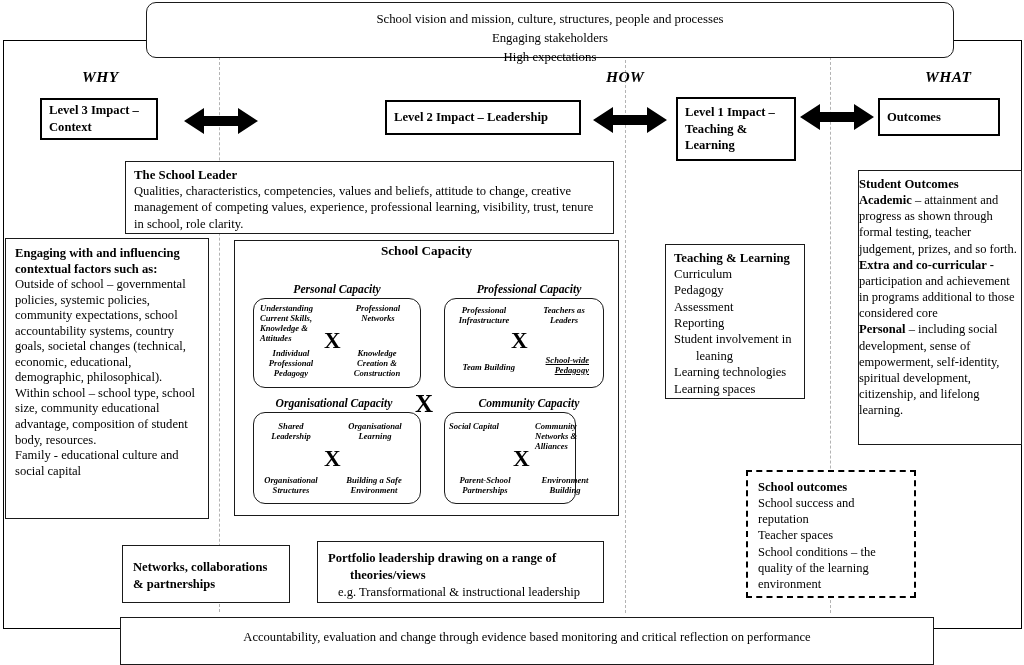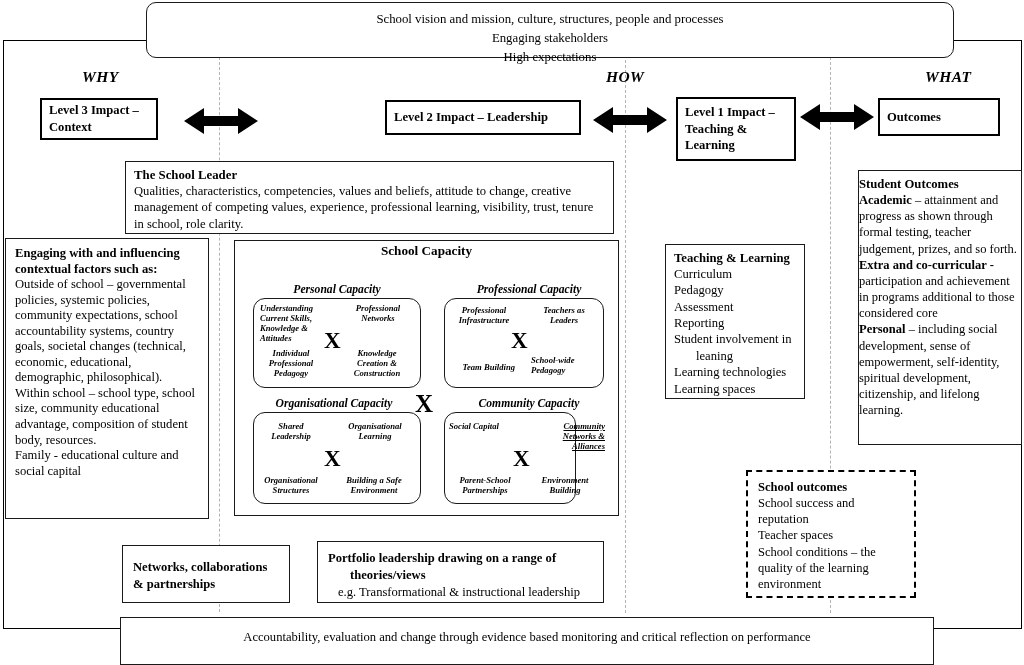--- a/index.html
+++ b/index.html
@@ -199,39 +199,39 @@
       <div class="qlabel" style="left:6px; top:50px; width:62px; text-align:center;">Individual Professional Pedagogy</div>
       <div class="qlabel" style="left:88px; top:50px; width:70px; text-align:center;">Knowledge Creation &amp; Construction</div>
       <div class="bigx" style="left:70px; top:28px;">X</div>
     </div>
 
     <div class="abs sub-cap-title" style="left:205px; top:42px; width:178px;">Professional Capacity</div>
     <div class="rbox" style="left:209px; top:57px; width:160px; height:90px;">
       <div class="qlabel" style="left:6px; top:7px; width:66px; text-align:center;">Professional Infrastructure</div>
       <div class="qlabel" style="left:88px; top:7px; width:62px; text-align:center;">Teachers as Leaders</div>
       <div class="qlabel" style="left:4px; top:64px; width:66px; text-align:right;">Team Building</div>
-      <div class="qlabel" style="left:86px; top:57px; width:66px; text-align:left;">School-wide Pedagogy</div>
+      <div class="qlabel" style="left:78px; top:57px; width:66px; text-align:right;text-decoration:underline;">School-wide Pedagogy</div>
       <div class="bigx" style="left:66px; top:28px;">X</div>
     </div>
 
     <div class="abs bigx mid" style="left:180px; top:148px;">X</div>
 
     <div class="abs sub-cap-title" style="left:10px; top:156px; width:178px;">Organisational Capacity</div>
     <div class="rbox" style="left:18px; top:171px; width:168px; height:92px;">
       <div class="qlabel" style="left:6px; top:9px; width:62px; text-align:center;">Shared Leadership</div>
       <div class="qlabel" style="left:86px; top:9px; width:70px; text-align:center;">Organisational Learning</div>
       <div class="qlabel" style="left:4px; top:63px; width:66px; text-align:center;">Organisational Structures</div>
       <div class="qlabel" style="left:86px; top:63px; width:68px; text-align:center;">Building a Safe Environment</div>
       <div class="bigx" style="left:70px; top:32px;">X</div>
     </div>
 
     <div class="abs sub-cap-title" style="left:205px; top:156px; width:178px;">Community Capacity</div>
     <div class="rbox" style="left:209px; top:171px; width:132px; height:92px;">
       <div class="qlabel" style="left:4px; top:9px; width:62px; text-align:left;">Social Capital</div>
-      <div class="qlabel" style="left:98px; top:9px; width:62px; text-align:right;text-decoration:underline;">Community Networks &amp; Alliances</div>
+      <div class="qlabel" style="left:90px; top:9px; width:62px; text-align:left;">Community Networks &amp; Alliances</div>
       <div class="qlabel" style="left:4px; top:63px; width:72px; text-align:center;">Parent-School Partnerships</div>
       <div class="qlabel" style="left:88px; top:63px; width:64px; text-align:center;">Environment Building</div>
       <div class="bigx" style="left:68px; top:32px;">X</div>
     </div>
   </div>
 
   <div class="abs box" style="left:665px; top:244px; width:140px; height:155px; padding:6px 8px;">
     <div class="bold" style="font-size:12.7px;">Teaching &amp; Learning</div>
     <div class="tl-list">Curriculum</div>
     <div class="tl-list">Pedagogy</div>

